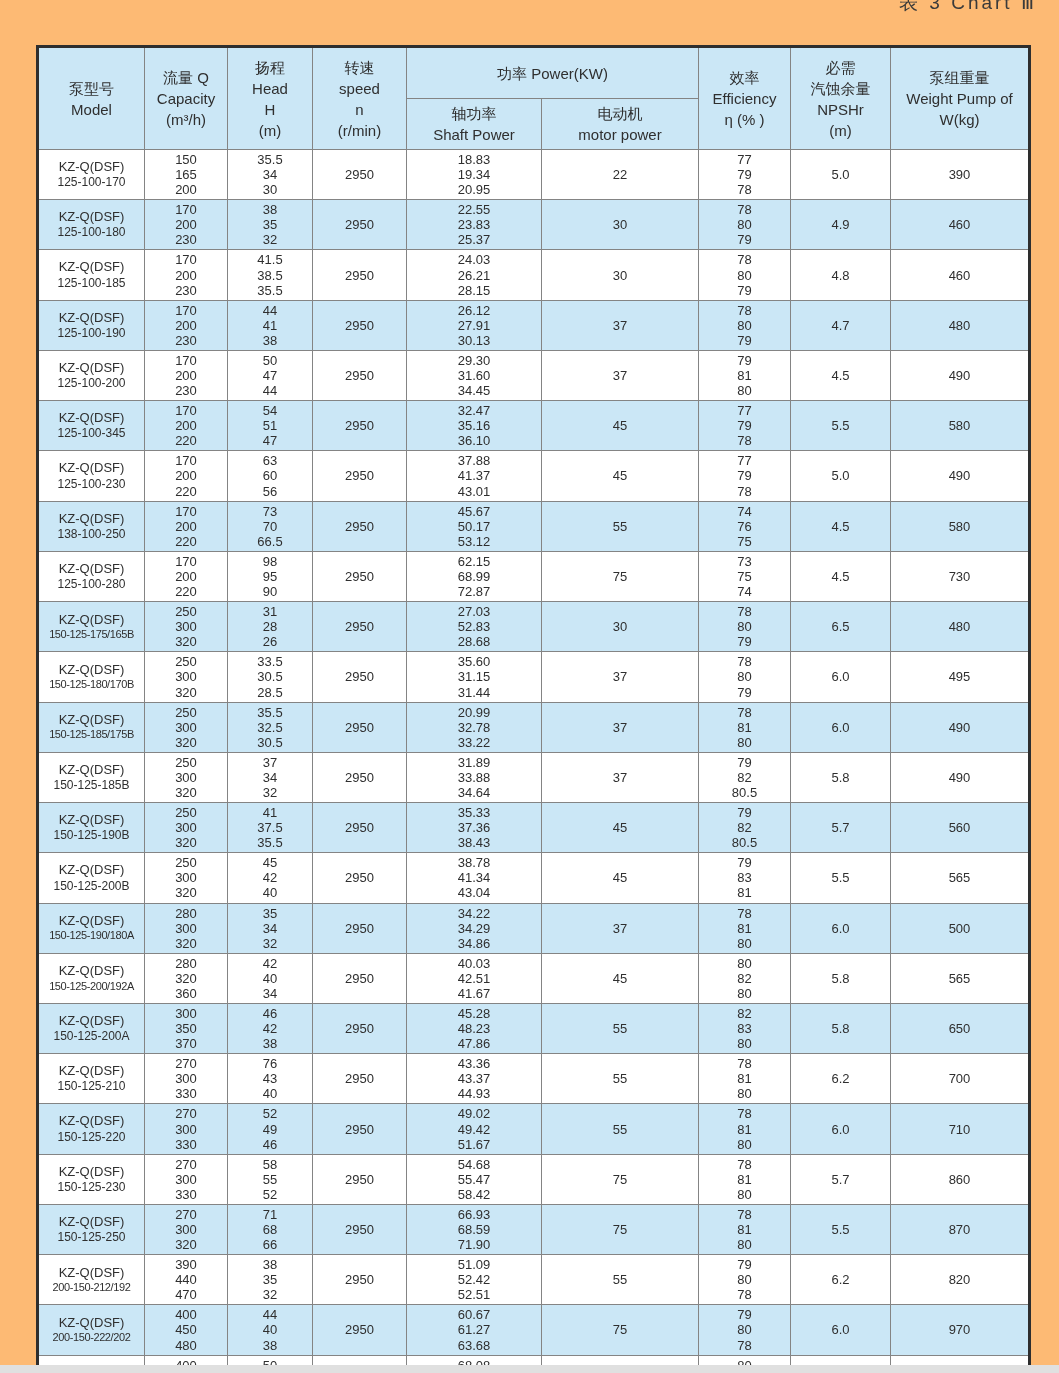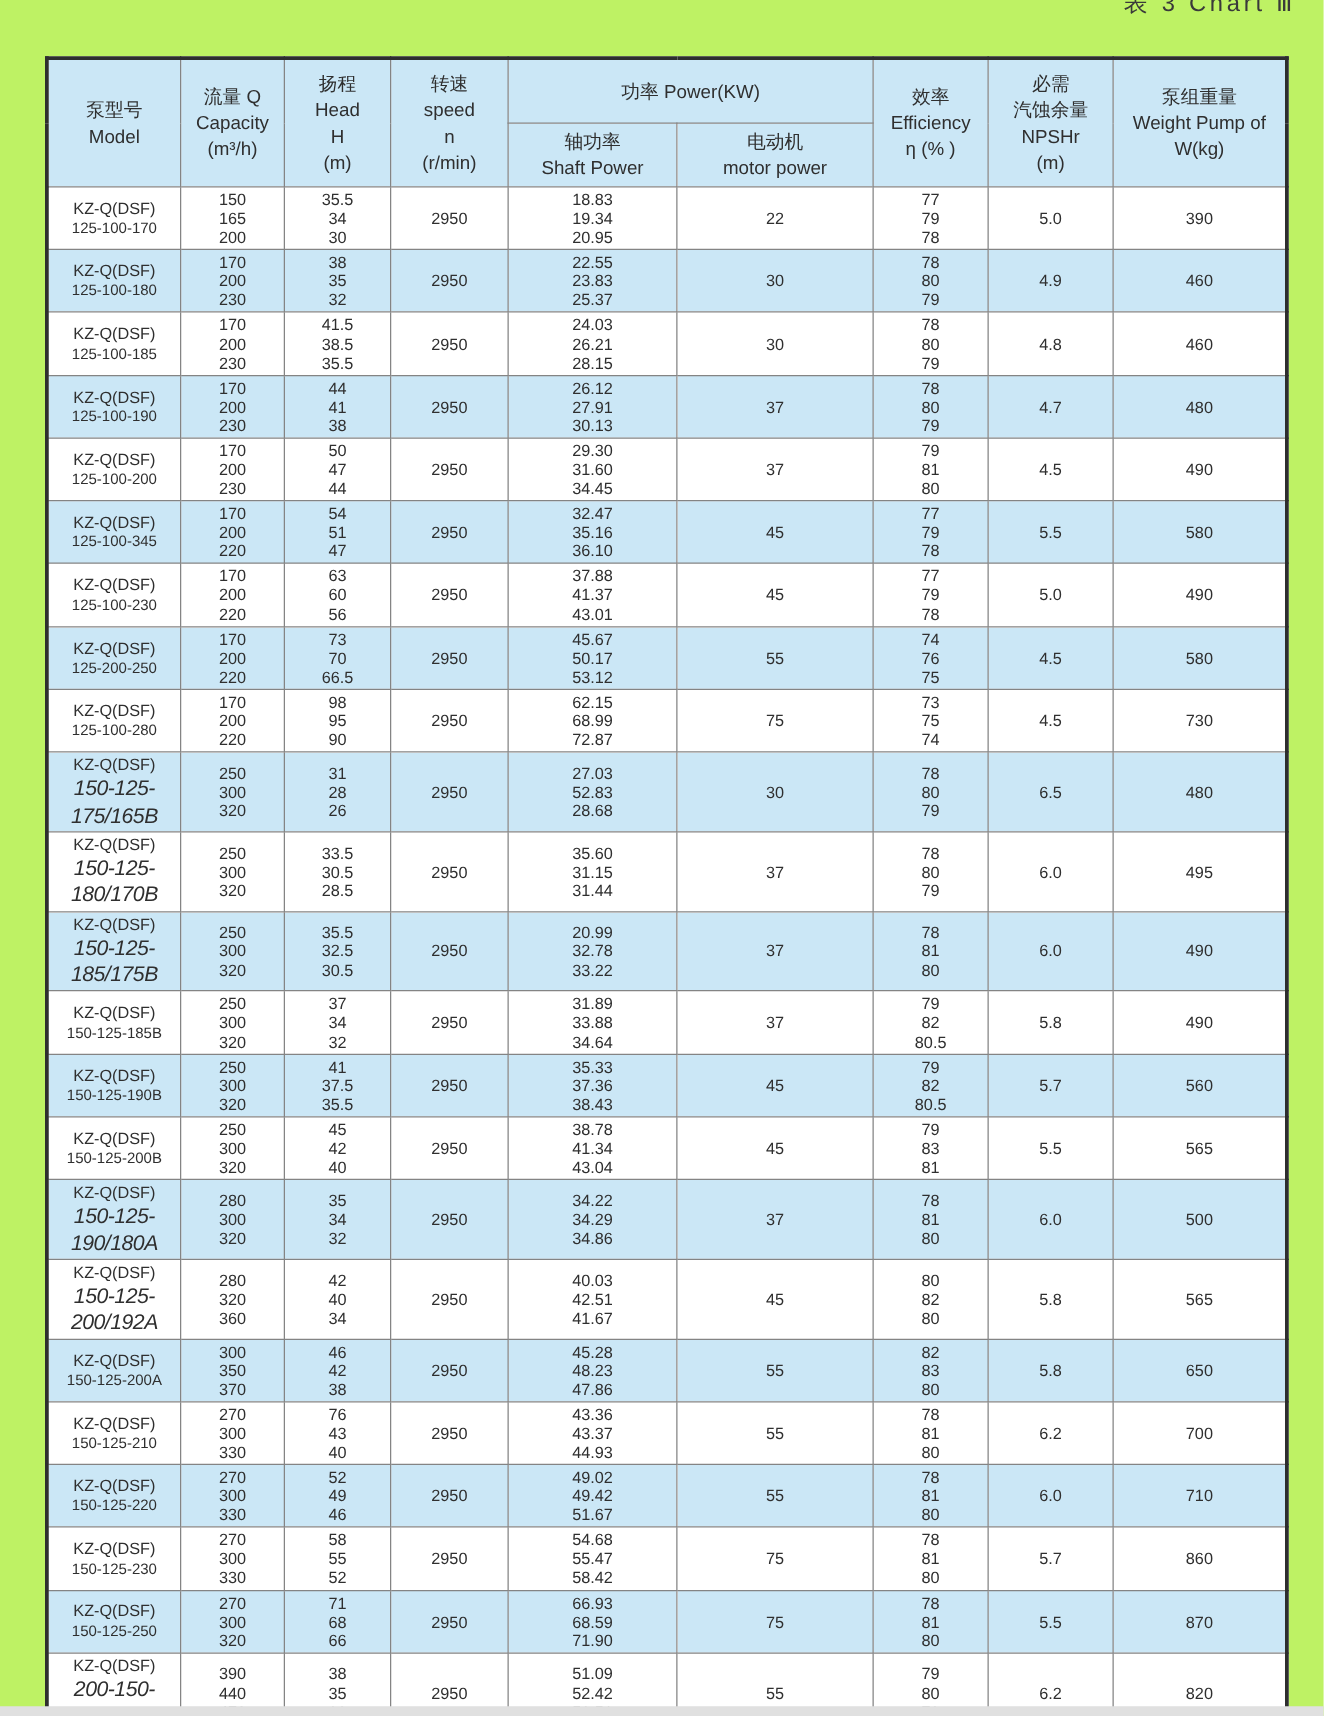--- a/index.html
+++ b/index.html
@@ -2,21 +2,21 @@
 <html><head>
 <meta charset="utf-8">
 <style>
   html, body {
     margin: 0; padding: 0;
     width: 1059px; height: 1373px;
     background: #ffffff;
     overflow: hidden;
     font-family: "Liberation Sans", sans-serif;
   }
-  .page { position: relative; width: 1059px; height: 1373px; background:#bef264; }
+  .page { position: relative; width: 1059px; height: 1373px; background:#fdba74; }
   .corner-label {
     position: absolute; top: -10px; right: 22px;
     font-size: 19px; color: #3a3a3a; letter-spacing: 3px;
     white-space: nowrap;
   }
   table.spec {
     position: absolute; left: 36px; top: 45px;
     width: 992px;
     border-collapse: collapse;
     table-layout: fixed;
@@ -43,21 +43,21 @@
   .spec tbody tr { height: 48.5px; }
   .spec tbody td {
     font-size: 13px;
     line-height: 1.16;
     padding: 2px 1px;
     background: #ffffff;
   }
   .spec tbody tr:nth-child(even) td { background: #cbe7f6; }
   .model-line { font-size: 13px; line-height: 1.25; }
   .model-code { font-size: 12px; line-height: 1.25; }
-  .model-code.condensed { font-size: 17px; letter-spacing: -0.4px; font-style: italic; }
+  .model-code.condensed { font-size: 11px; letter-spacing: -0.4px; }
   .bottom-strip {
     position: absolute; left: 0; bottom: 0;
     width: 100%; height: 8px;
     background: #e0e0e0;
   }
 </style>
 </head>
 <body>
 
 <div class="page">
@@ -238,21 +238,21 @@
 41.37
 43.01</td>
           <td>45</td>
           <td>77
 79
 78</td>
           <td>5.0</td>
           <td>490</td>
         </tr>
         <tr>
-          <td><div class="model-line">KZ-Q(DSF)</div><div class="model-code">125-200-250</div></td>
+          <td><div class="model-line">KZ-Q(DSF)</div><div class="model-code">138-100-250</div></td>
           <td>170
 200
 220</td>
           <td>73
 70
 66.5</td>
           <td>2950</td>
           <td>45.67
 50.17
 53.12</td>

